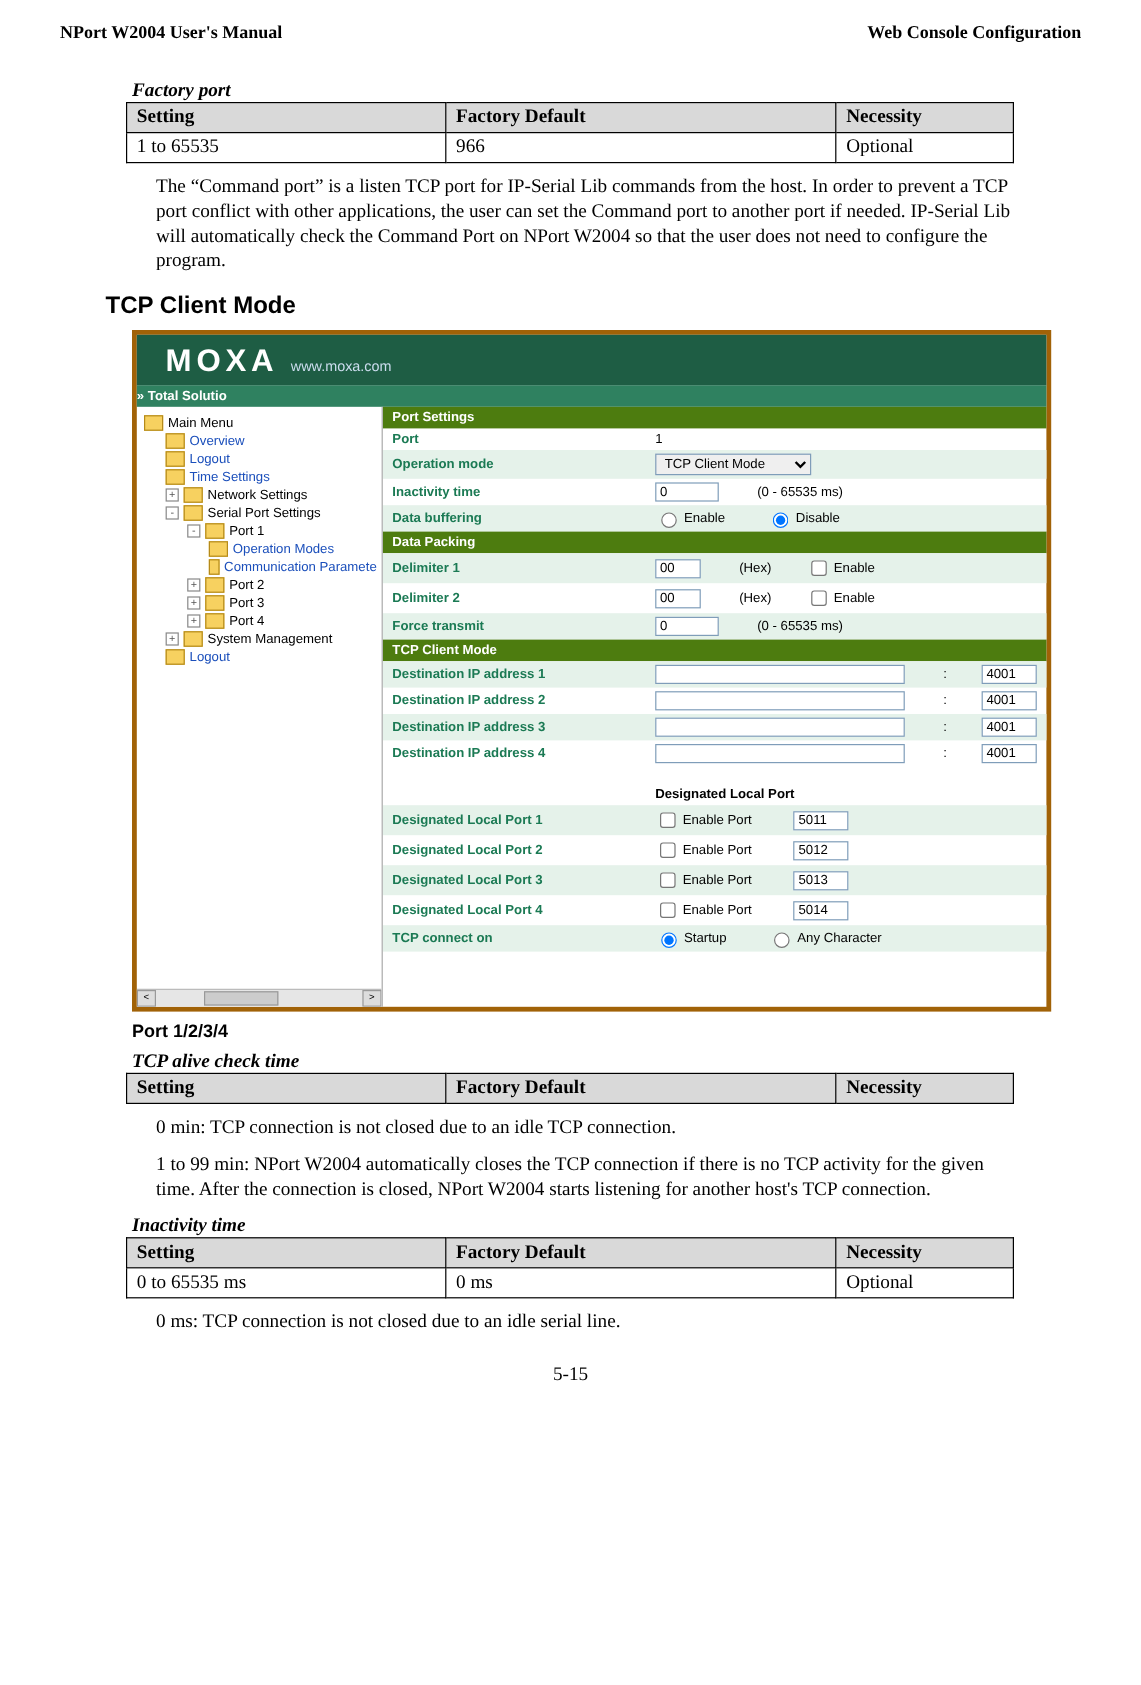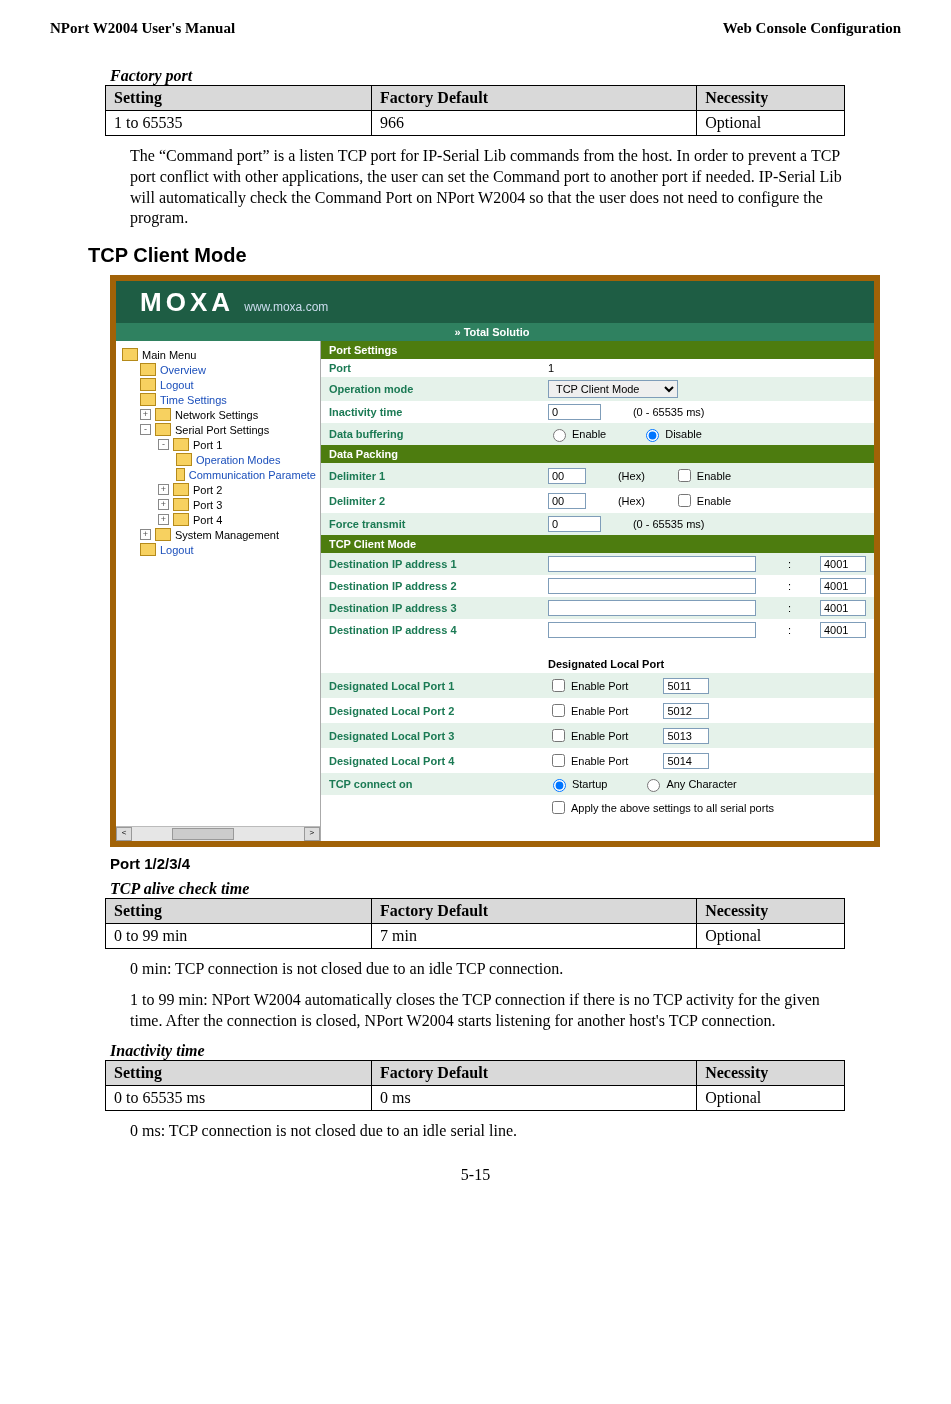--- a/index.html
+++ b/index.html
@@ -62,21 +62,21 @@
   }
   .page-num {
     text-align: center;
     font-size: 16px;
     margin-top: 25px;
   }
   
   .shot {
     width: 758px;
     margin-left: 60px;
-    border: 6px solid #a16207;
+    border: 4px solid #a16207;
     font-family: Tahoma, Arial, sans-serif;
     font-size: 11px;
     background: #fff;
   }
   .shot .banner {
     background: #1e5d44;
     height: 42px;
     position: relative;
     color: #fff;
   }
@@ -91,21 +91,21 @@
   .shot .moxa small {
     font-size: 12px;
     letter-spacing: 0;
     font-weight: normal;
     color: #cde;
   }
   .shot .subbanner {
     background: #2f8160;
     height: 18px;
     color:#fff;
-    text-align: center;
+    text-align: left;
     font-weight: bold;
     font-size: 11px;
     padding-right: 6px;
     line-height: 18px;
   }
   .shot-body {
     display: flex;
     min-height: 500px;
   }
   .tree {
@@ -428,45 +428,33 @@
         <span class="lbl">TCP connect on</span>
         <label class="radio">
             <input type="radio" checked="" style="">
             <span>Startup</span>
           </label>
         <label class="radio">
             <input type="radio" style="">
             <span>Any Character</span>
           </label>
       </div>
-      <div class="row">
-        <span class="lbl"></span>
-        <label class="cbox">
-            <input type="checkbox" style="">
-            <span>Apply the above settings to all serial ports</span>
-          </label>
-      </div>
     </div>
   </div>
 </div>
 
 <h3 class="port">Port 1/2/3/4</h3>
 
 <div class="section-label">TCP alive check time</div>
 <table class="settings">
   <tbody>
       <tr>
     <th style="width:36%">Setting</th>
     <th style="width:44%">Factory Default</th>
     <th>Necessity</th>
-  </tr>
-  <tr>
-    <td>0 to 99 min</td>
-    <td>7 min</td>
-    <td>Optional</td>
   </tr>
 </tbody>
   </table>
 <p class="body-text">0 min: TCP connection is not closed due to an idle TCP connection.</p>
 <p class="body-text">1 to 99 min: NPort W2004 automatically closes the TCP connection if there is no TCP activity for the given time. After the connection is closed, NPort W2004 starts listening for another host's TCP connection.</p>
 
 <div class="section-label">Inactivity time</div>
 <table class="settings">
   <tbody>
       <tr>

